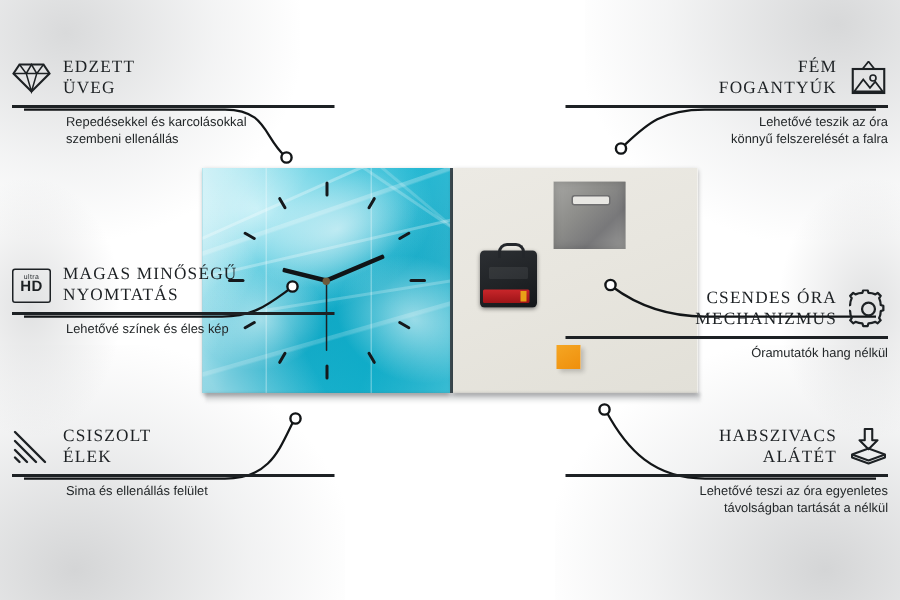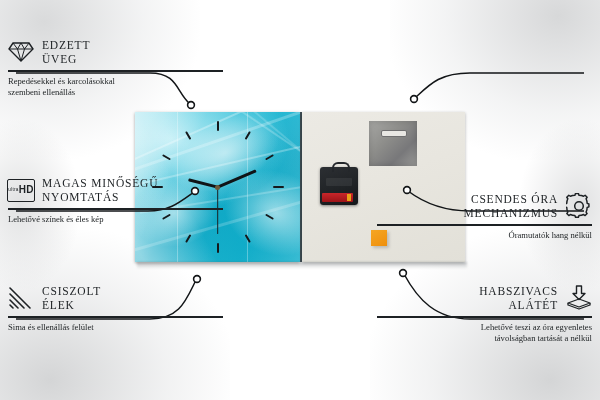--- a/index.html
+++ b/index.html
@@ -138,33 +138,34 @@
     font-family: "Liberation Serif", serif;
     font-size: 11.5px;
     letter-spacing: 0.8px;
     line-height: 14px;
     color: #1d2124;
     text-transform: uppercase;
     white-space: pre-line;
   }
   .feat-rule { height: 1.6px; background: #1d2124; margin: 4px 0 4px 0; width: 100%; }
   .feat-desc {
-    font-family: Liberation Serif, serif;
+    font-family: Liberation Sans, sans-serif;
     font-size: 8.6px;
     line-height: 11px;
     color: #232729;
     white-space: pre-line;
+    margin-left: 36px;
   }
   .icon-box { width: 26px; height: 26px; flex: 0 0 26px; display: flex; align-items: center; justify-content: center; }
   .icon-box svg { display: block; }
 
   
   .hd-badge {
     width: 26px; height: 21px; border: 1.4px solid #1d2124; border-radius: 2px;
-    display: flex; align-items: center; justify-content: center; line-height: 1;
+    display: flex; flex-direction: column; align-items: center; justify-content: center; line-height: 1;
   }
   .hd-badge .hd-small { font-size: 4.6px; letter-spacing: .3px; color:#1d2124; font-family:"Liberation Sans", sans-serif; }
   .hd-badge .hd-big   { font-size: 10px; font-weight: bold; color:#1d2124; font-family:"Liberation Sans", sans-serif; letter-spacing: .3px;}
 </style>
 </head>
 <body>
 
 <div id="stage">
 
   <div id="vignette-tl"></div>
@@ -288,20 +289,37 @@
           <path d="M2 1 L22 21 M2 7 L16 21 M2 13 L10 21 M2 18 L5 21" fill="none" stroke="#1d2124" stroke-width="1.6" stroke-linecap="round"></path>
         </svg>
       </span>
       <span class="feat-title">CSISZOLT
 ÉLEK</span>
     </div>
     <div class="feat-rule"></div>
     <div class="feat-desc">Sima és ellenállás felület</div>
   </div>
 
+  <div class="feature right" style="top:38px;">
+    <div class="feat-head">
+      <span class="feat-title">FÉM
+FOGANTYÚK</span>
+      <span class="icon-box">
+        <svg width="26" height="24" viewBox="0 0 26 24">
+          <path d="M13 1 L9 6 M13 1 L17 6" fill="none" stroke="#1d2124" stroke-width="1.2"></path>
+          <rect x="2.5" y="6" width="21" height="16" fill="none" stroke="#1d2124" stroke-width="1.4"></rect>
+          <circle cx="16" cy="12" r="2" fill="none" stroke="#1d2124" stroke-width="1.1"></circle>
+          <path d="M3.5 21 L9.5 13 L14 18.5 L17.5 14.5 L22.5 21 Z" fill="none" stroke="#1d2124" stroke-width="1.2"></path>
+        </svg>
+      </span>
+    </div>
+    <div class="feat-rule"></div>
+    <div class="feat-desc">Lehetővé teszik az óra
+könnyű felszerelését a falra</div>
+  </div>
 
   <div class="feature right" style="top:192px;">
     <div class="feat-head">
       <span class="feat-title">CSENDES ÓRA
 MECHANIZMUS</span>
       <span class="icon-box">
         <svg width="26" height="26" viewBox="0 0 26 26">
           <path d="M13 2.2 a10.8 10.8 0 0 1 4.6 1.05 l1.5-1.0 2.0 2.0 -1.0 1.5
                    a10.8 10.8 0 0 1 1.05 4.6 l1.75 0.6 0 2.9 -1.75 0.6
                    a10.8 10.8 0 0 1 -1.05 4.6 l1.0 1.5 -2.0 2.0 -1.5-1.0

